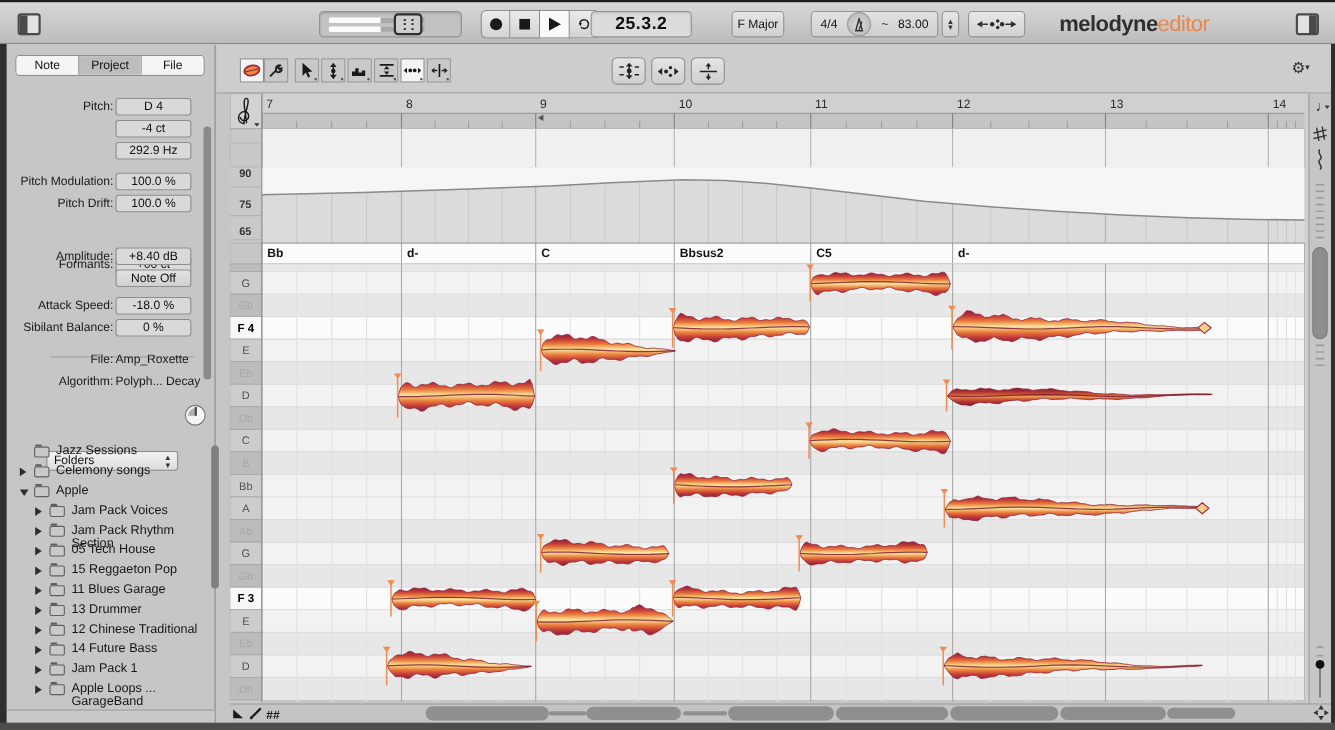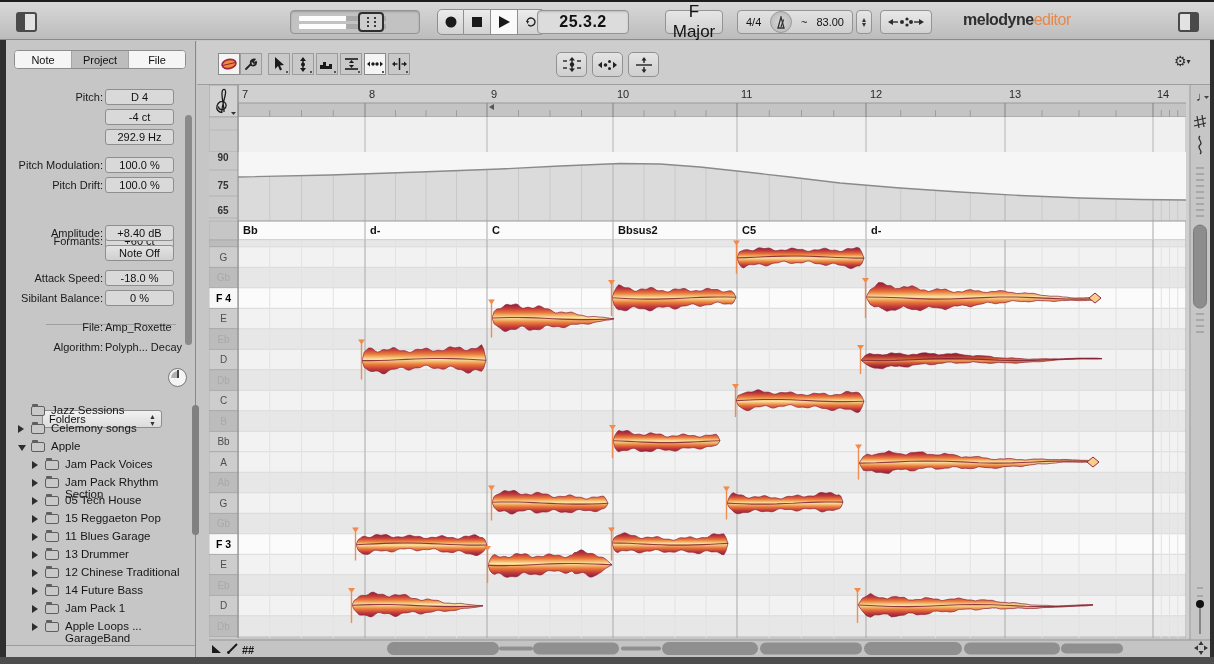--- a/index.html
+++ b/index.html
@@ -22,29 +22,29 @@
   #sliderhandle i { position:absolute; top:3px; width:2px; height:12px;
     background:repeating-linear-gradient(#3a3a3a 0 2px, transparent 2px 4px); }
   .tbtn { position:absolute; top:7px; width:27px; height:26px; background:linear-gradient(#ececec,#d2d2d2);
     border:1px solid #8f8f8f; display:flex; align-items:center; justify-content:center; }
   .tbtn.first { border-radius:5px 0 0 5px; } .tbtn.last { border-radius:0 5px 5px 0; border-left:none; }
   .tbtn.mid { border-left:none; } .tbtn.active { background:#fafafa; }
   .disp { position:absolute; top:8px; height:24px; background:#dcdcdc; border:1px solid #949494;
     border-radius:4px; box-shadow:inset 0 1px 2px rgba(0,0,0,.15); color:#111;
     display:flex; align-items:center; justify-content:center; }
   #posdisp { left:537px; width:92px; font-size:16px; font-weight:bold; letter-spacing:.5px; }
-  #keybtn { left:665px; width:58px; font-size:17px; background:linear-gradient(#e6e6e6,#d0d0d0); box-shadow:none;text-align:center; }
+  #keybtn { left:665px; width:48px; font-size:11px; background:linear-gradient(#e6e6e6,#d0d0d0); box-shadow:none; }
   #tempocluster { left:737px; width:116px; font-size:11px; justify-content:space-between; padding:0 8px;
     background:linear-gradient(#e2e2e2,#cfcfcf); box-shadow:none; }
   #metro { width:22px; height:22px; border-radius:50%; background:radial-gradient(#d8d8d8,#b5b5b5);
     border:1px solid #9a9a9a; display:flex; align-items:center; justify-content:center; }
   #tempostep { left:856px; width:16px; background:linear-gradient(#e6e6e6,#d0d0d0); box-shadow:none;
     flex-direction:column; font-size:8px; color:#333; line-height:5px; }
   #noteassign { left:880px; width:52px; background:linear-gradient(#e8e8e8,#d2d2d2); box-shadow:none; }
-  #logo { position:absolute; left:963px; top:9px; font-size:16px; }
+  #logo { position:absolute; left:963px; top:9px; font-size:20px; }
   #logo b { color:#2f2f2f; font-weight:bold; letter-spacing:-0.5px; }
   #logo span { color:#e8874a; font-weight:normal; letter-spacing:-0.5px; }
 
   
   .frame { position:absolute; background:#2e2e2e; }
 
   
   #leftpanel { position:absolute; left:6px; top:41px; width:190px; height:616px; background:#c6c6c6;
     border-right:1px solid #888; }
   #tabs { position:absolute; left:8px; top:9px; width:172px; height:19px; display:flex;

